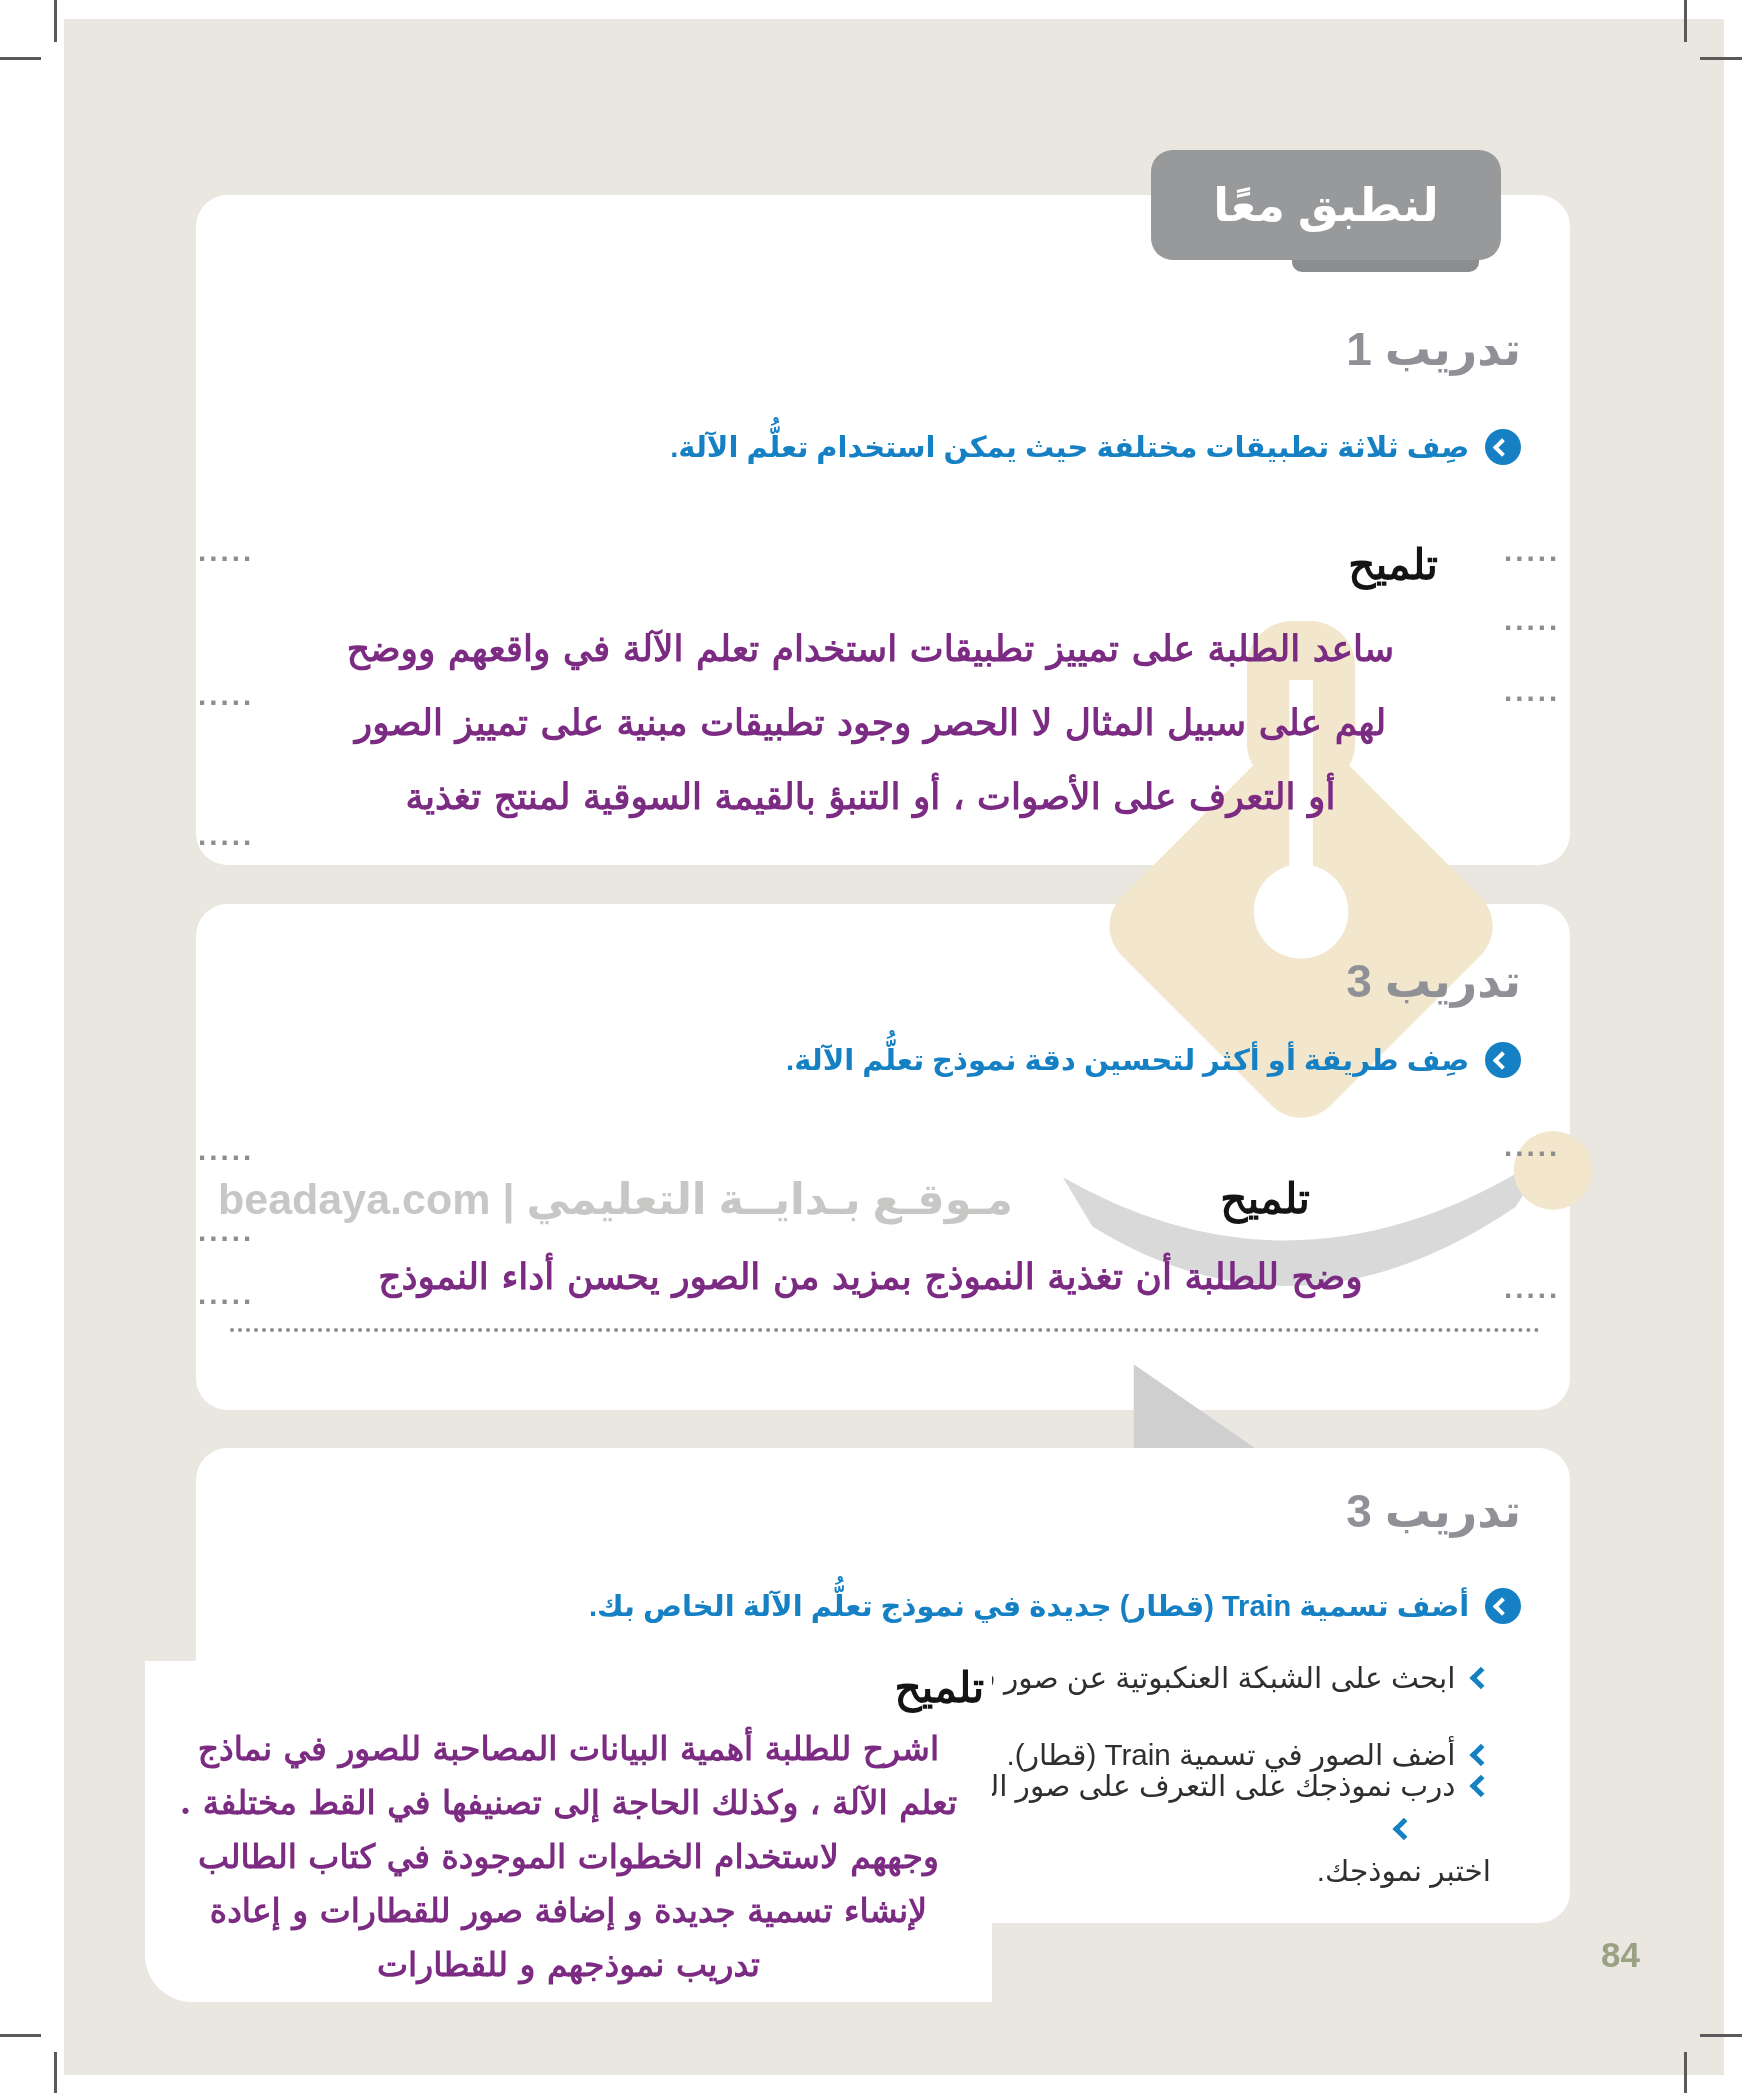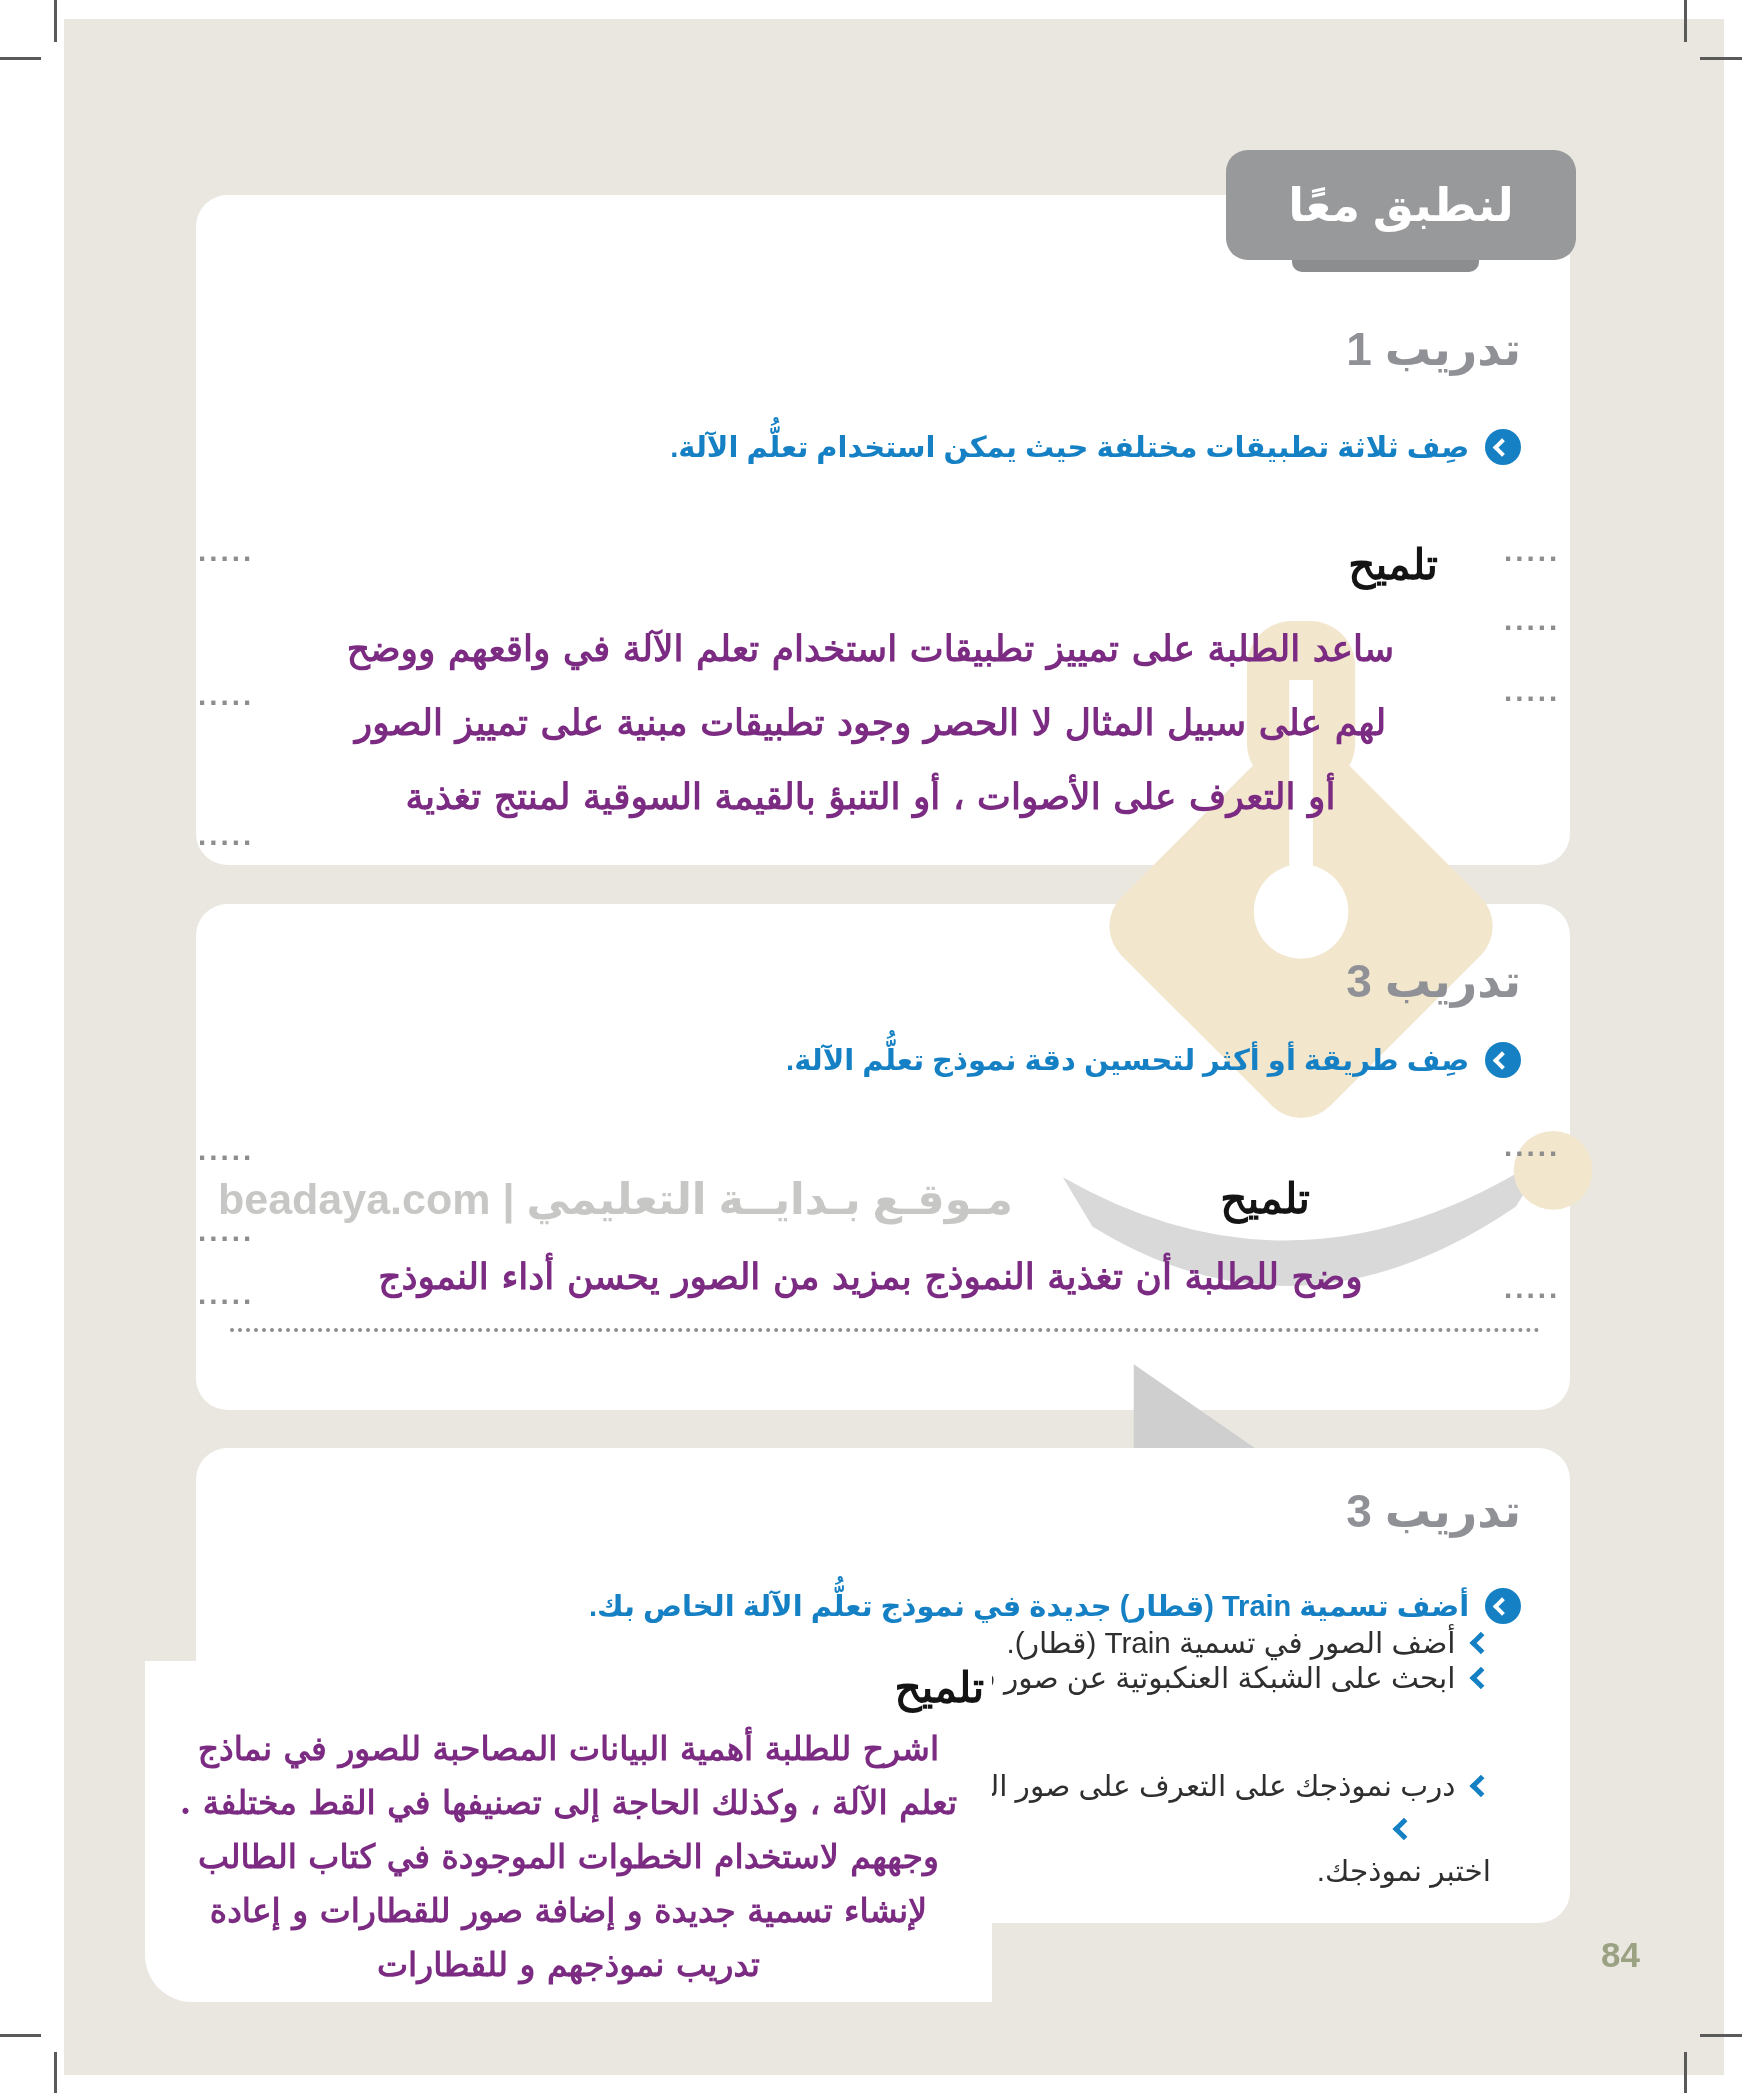--- a/index.html
+++ b/index.html
@@ -3,21 +3,21 @@
 <meta charset="utf-8">
 <style>
   html,body{margin:0;padding:0;background:#ffffff;}
   .page{
     position:relative;width:1744px;height:2093px;background:#ffffff;overflow:hidden;
     font-family:"Liberation Sans","DejaVu Sans",sans-serif;direction:rtl;
   }
   .paper{position:absolute;left:65px;top:18.7px;width:1660px;height:2056px;background:#eae7e1;}
   .crop{position:absolute;background:#5a5a5a;}
   .badge{
-    position:absolute;left:1227px;top:150px;width:350px;height:110px;background:#98999b;
+    position:absolute;left:1152px;top:150px;width:350px;height:110px;background:#98999b;
     border-radius:21.7px;display:flex;align-items:center;justify-content:center;z-index:3;
   }
   .badge-tab{position:absolute;left:1293px;top:256px;width:187px;height:15.8px;background:#8c8d8f;border-radius:0 0 9.9px 9.9px;z-index:2;}
   .badge-title{color:#ffffff;font-size:46px;font-weight:700;}
   .card{position:absolute;left:197px;width:1374px;background:#ffffff;border-radius:31.5px;z-index:1;}
   .card1{top:195px;height:670px;}
   .card2{top:904px;height:506px;}
   .card3{top:1448px;height:475px;}
   .watermark{position:absolute;inset:0;z-index:2;pointer-events:none;}
   .wm-logo{position:absolute;left:246px;top:829px;font-size:264px;font-weight:700;color:#dbdbdb;white-space:nowrap;line-height:1;}
@@ -123,21 +123,21 @@
   <div class="ct q-row" style="right:222px;top:1588px;">
     <span class="q-bullet">
         <span class="chev"></span>
       </span>
     <span class="q-text">أضف تسمية Train (قطار) جديدة في نموذج تعلُّم الآلة الخاص بك.</span>
   </div>
   <div class="ct step-row" style="right:254px;top:1661px;">
     <span class="step-chev"></span>
     <span>ابحث على الشبكة العنكبوتية عن صور قط</span>
   </div>
-  <div class="ct step-row" style="right:254px;top:1626px;">
+  <div class="ct step-row" style="right:254px;top:1738px;">
     <span class="step-chev"></span>
     <span>أضف الصور في تسمية Train (قطار).</span>
   </div>
   <div class="ct step-row" style="right:254px;top:1769px;">
     <span class="step-chev"></span>
     <span>درب نموذجك على التعرف على صور القط</span>
   </div>
   <div class="ct step-row" style="right:252px;top:1821px;flex-direction:column;">
     <span class="step-chev"></span>
     <span>اختبر نموذجك.</span>

